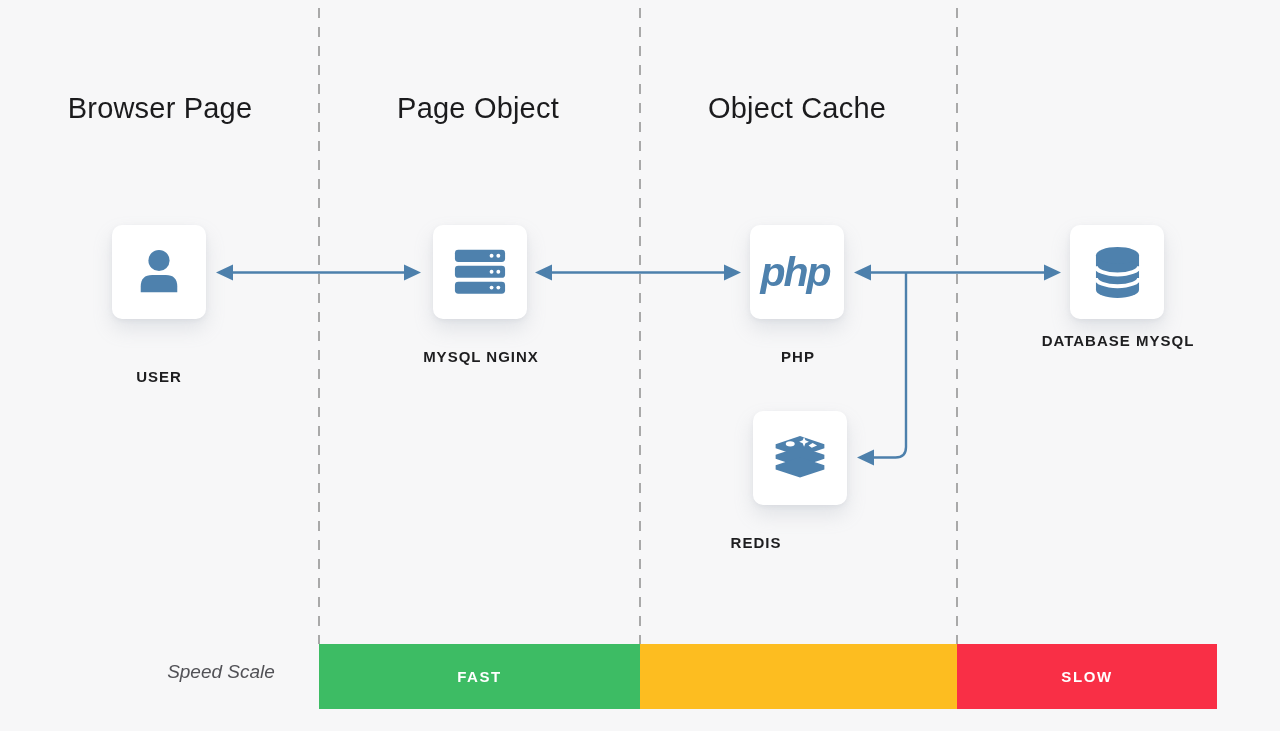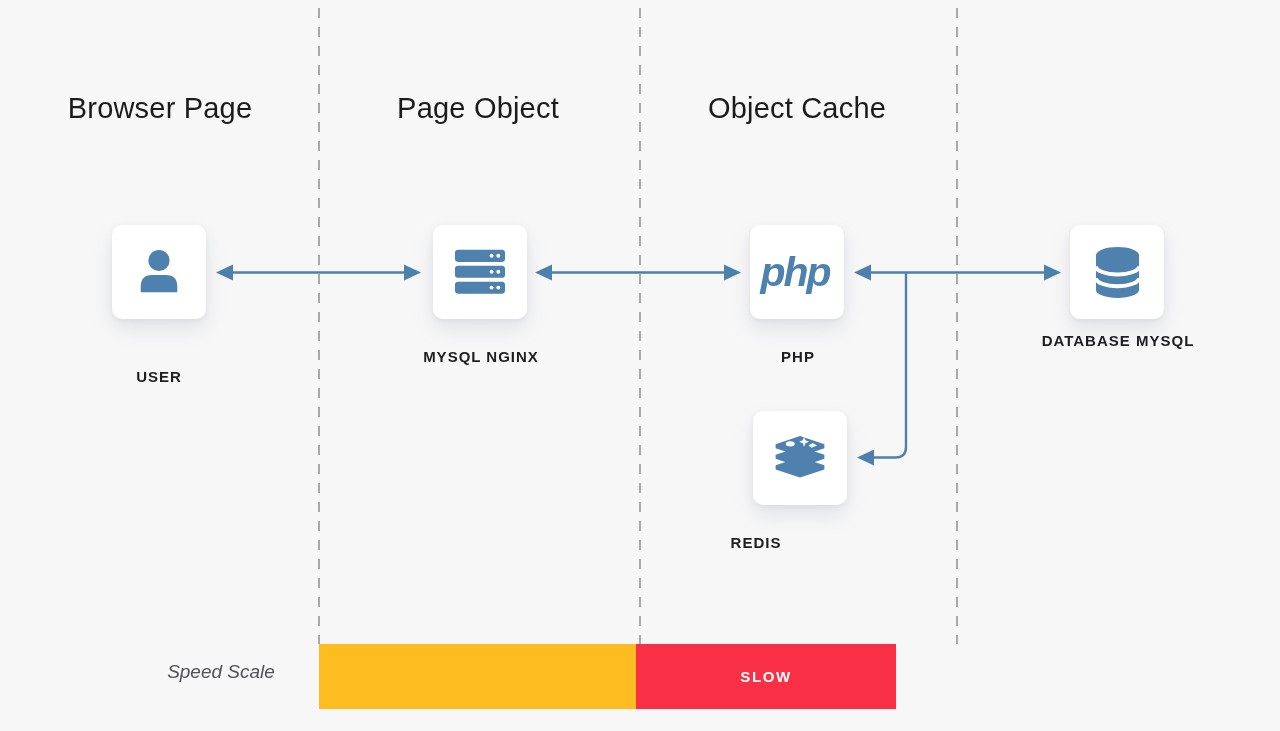--- a/index.html
+++ b/index.html
@@ -224,17 +224,18 @@
         <ellipse cx="20" cy="10.5" rx="5.5" ry="3.2" fill="#fff"></ellipse>
         <path d="M37 2 L38.7 6.3 L43 8 L38.7 9.7 L37 14 L35.3 9.7 L31 8 L35.3 6.3 Z" fill="#fff"></path>
         <path d="M47.5 9.5 L53 12.5 L46.5 15.5 L42.5 12.5 Z" fill="#fff"></path>
       </svg>
     </span>
   </div>
   <div class="node-label redis">REDIS</div>
 
   <div class="scale-title">Speed Scale</div>
   <div class="scale-bar">
+    <div class="scale-seg seg0">FAST</div>
     <div class="scale-seg seg1"></div>
     <div class="scale-seg seg2">SLOW</div>
   </div>
 
 </div>
 
 </body></html>

